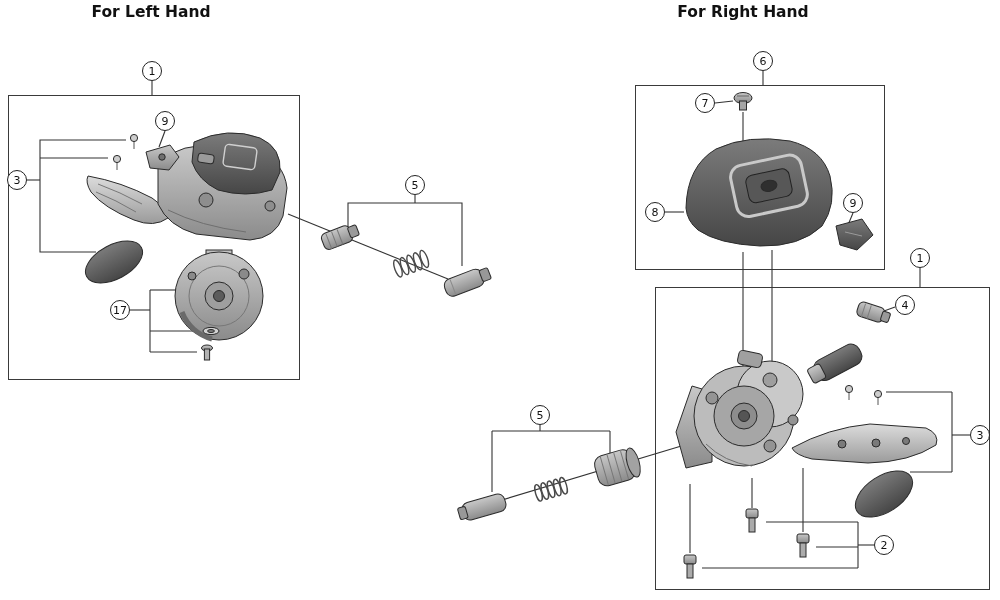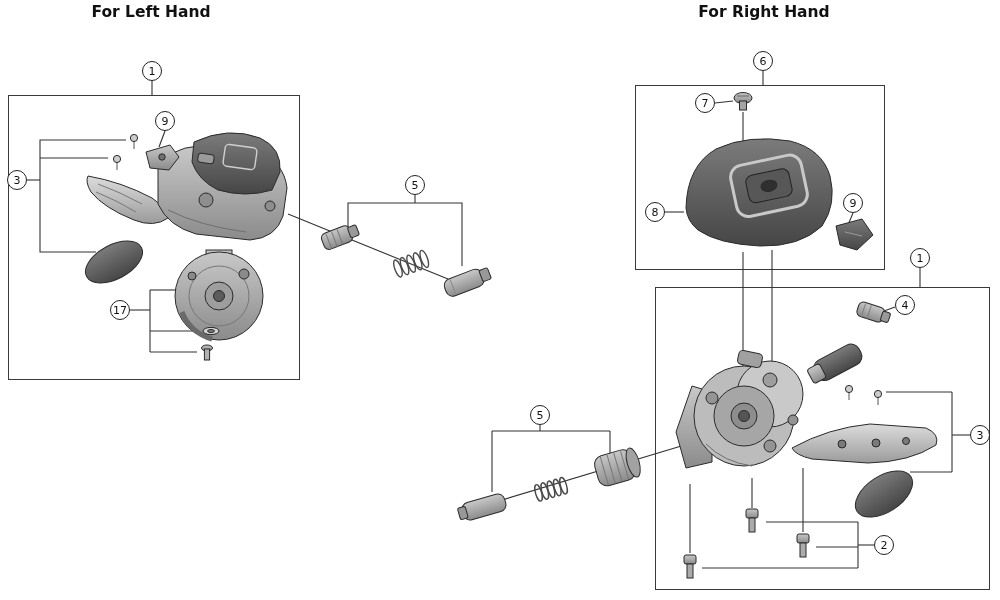--- a/index.html
+++ b/index.html
@@ -17,21 +17,21 @@
     background:#fff; display:flex; align-items:center; justify-content:center;
     font-size:11px; line-height:1; color:#111; z-index:3;
   }
 </style>
 </head>
 <body>
 
 <div class="stage">
 
   <div class="title" style="left:151px">For Left Hand</div>
-  <div class="title" style="left:764px">For Right Hand</div>
+  <div class="title" style="left:743px">For Right Hand</div>
 
   <div class="gbox" style="left:8px;top:95px;width:292px;height:285px"></div>
   <div class="gbox" style="left:635px;top:85px;width:250px;height:185px"></div>
   <div class="gbox" style="left:655px;top:287px;width:335px;height:303px"></div>
 
   <svg class="art" width="1000" height="600" viewBox="0 0 1000 600">
     <defs>
       <linearGradient id="gMet" x1="0" y1="0" x2="0" y2="1">
         <stop offset="0" stop-color="#dcdcdc"></stop>
           <stop offset="1" stop-color="#9b9b9b"></stop>

